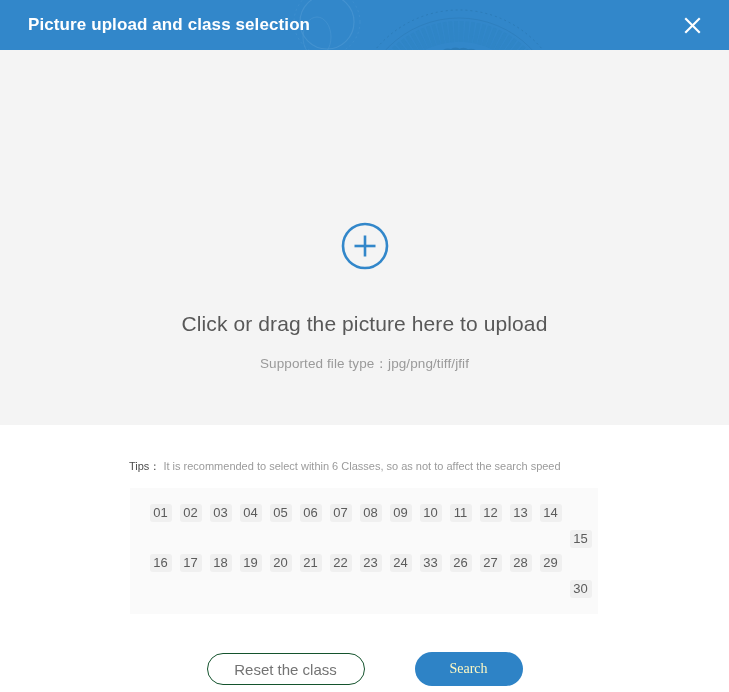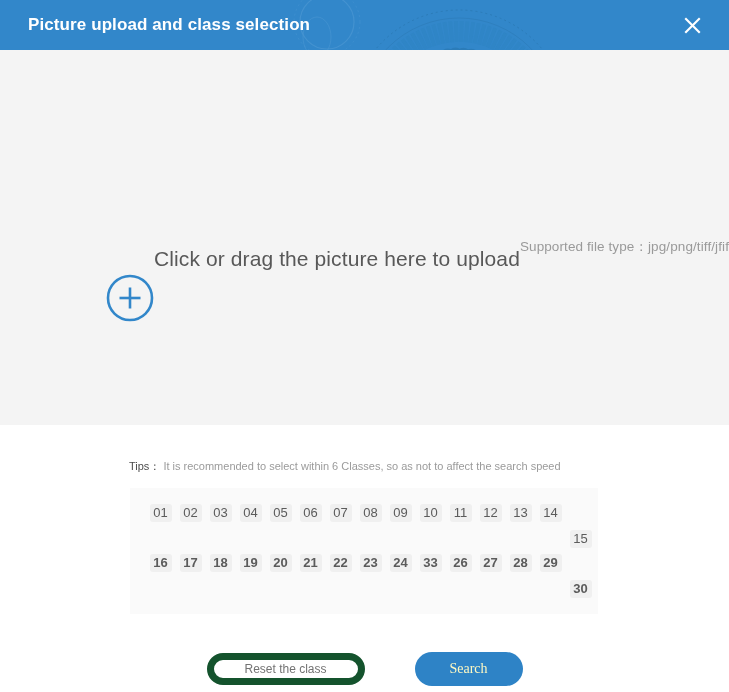--- a/index.html
+++ b/index.html
@@ -64,23 +64,23 @@
     z-index: 4;
   }
   .close-btn svg { display: block; }
 
   
   .upload-zone {
     position: relative;
     height: 375px;
     background: #f4f4f4;
     display: flex;
-    flex-direction: row;
+    flex-direction: column;
     align-items: center;
-    justify-content: flex-end;
+    justify-content: center;
     cursor: pointer;
   }
   .plus-icon {
     margin-top: 120px;
     width: 48px;
     height: 48px;
   }
   .plus-icon svg { display: block; }
   .upload-main-text {
     margin-top: 42px;
@@ -116,21 +116,21 @@
     width: 468px;
     background: #fafafa;
     padding: 16px 0 16px 0;
     box-sizing: border-box;
   }
   .class-row {
     display: flex;
     justify-content: center;
     padding-left: 13px;
   }
-  .class-row + .class-row { margin-top: 6px; font-weight: bold; }
+  .class-row + .class-row { margin-top: 6px; }
   .class-chip {
     width: 22px;
     height: 18px;
     margin-right: 8px;
     background: #f0f0f0;
     border-radius: 3px;
     color: #5b5b5b;
     font-size: 13px;
     line-height: 18px;
     text-align: center;
@@ -142,25 +142,25 @@
   
   .footer {
     margin-top: 38px;
     display: flex;
     align-items: center;
     justify-content: center;
   }
   .btn-reset {
     width: 158px;
     height: 32px;
-    border: 7px solid #14532d;
+    border: 1px solid #14532d;
     border-radius: 18px;
     background: #ffffff;
     color: #737373;
-    font-size: 12px;
+    font-size: 15px;
     font-family: "Liberation Sans", sans-serif;
     cursor: pointer;
     padding: 0;
   }
   .btn-search {
     width: 108px;
     height: 34px;
     margin-left: 50px;
     border: none;
     border-radius: 18px;

